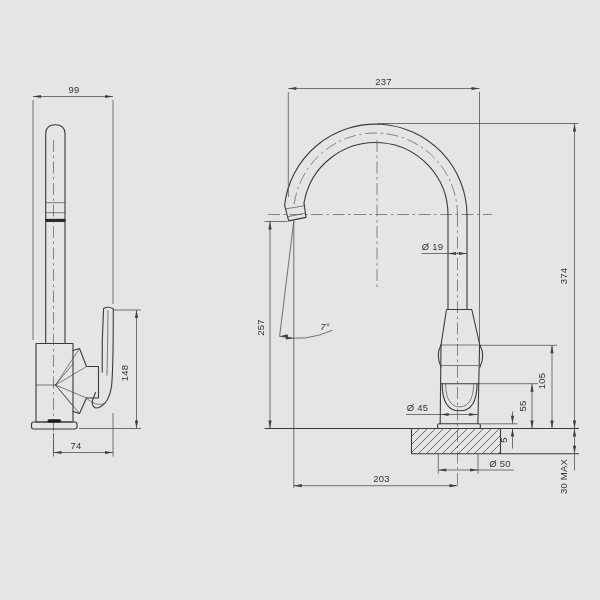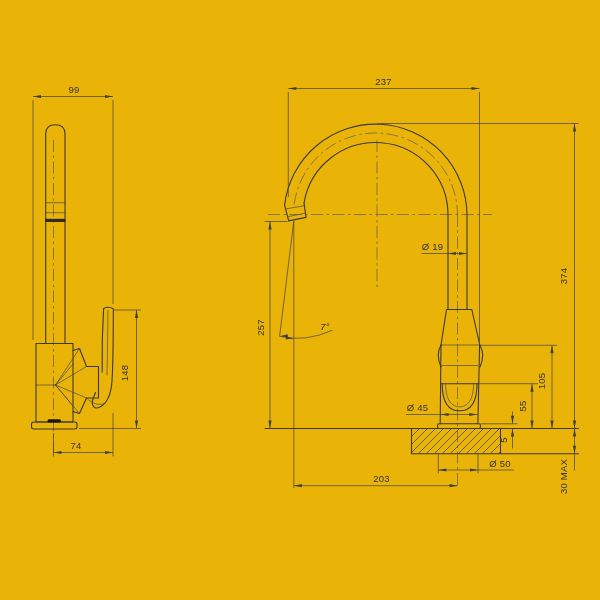--- a/index.html
+++ b/index.html
@@ -1,16 +1,16 @@
 <!DOCTYPE html>
 <html><head>
 <meta charset="utf-8">
 <style>
   html,body{margin:0;padding:0;background:#ffffff;}
-  .canvas{position:relative;width:600px;height:600px;background:#eab308;overflow:hidden;
+  .canvas{position:relative;width:600px;height:600px;background:#e5e5e5;overflow:hidden;
           font-family:"Liberation Sans", sans-serif;}
   svg{display:block;}
   .obj{stroke:#3a3a3a;stroke-width:1.1;fill:none;stroke-linecap:round;stroke-linejoin:round;}
   .obj-thin{stroke:#4a4a4a;stroke-width:0.7;fill:none;stroke-linecap:round;}
   .dim{stroke:#4a4a4a;stroke-width:0.75;fill:none;stroke-linecap:butt;}
   .cl{stroke:#5a5a5a;stroke-width:0.7;fill:none;stroke-dasharray:12 3.5 2.5 3.5;}
   .arr{fill:#3f3f3f;stroke:none;}
   .dimtext{font-size:9.5px;fill:#333333;letter-spacing:0.2px;}
   .solidfill{fill:#2b2b2b;stroke:none;}
 </style>

